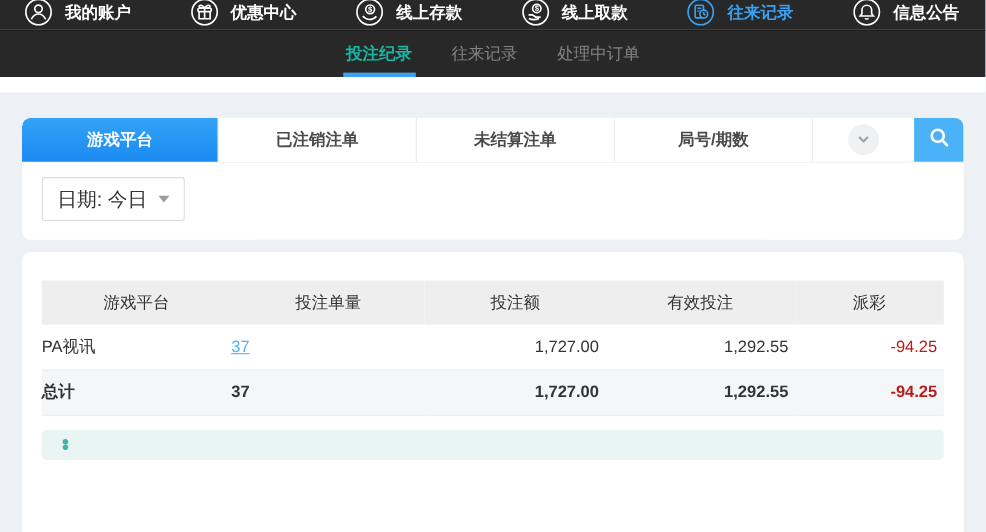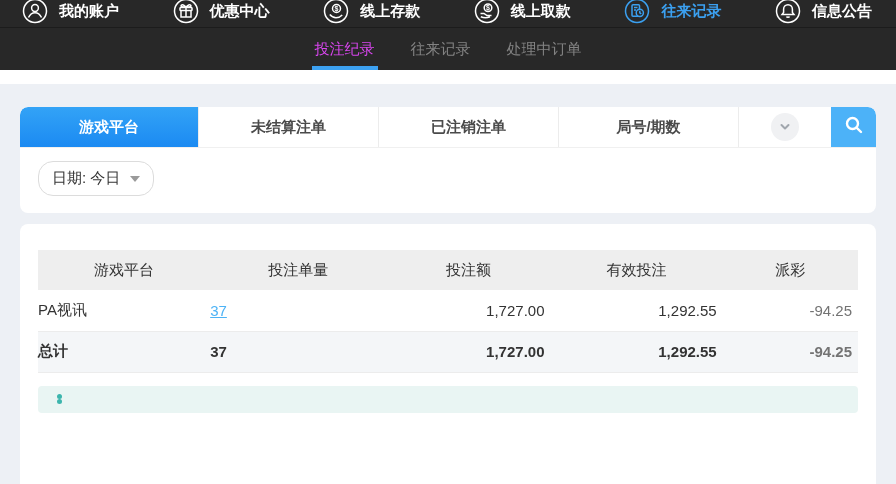--- a/index.html
+++ b/index.html
@@ -13,21 +13,21 @@
   .nav-item { display:flex; align-items:center; gap:11px; color:#ffffff;
     font-size:15px; font-weight:700; cursor:pointer; white-space:nowrap; }
   .nav-item svg { display:block; }
   .nav-item.active { color:#3ba0f0; }
 
   
   .bar2 { height:43px; background:#282828; border-top:1px solid #1c1c1c;
     display:flex; justify-content:center; gap:30px; }
   .subnav-tab { position:relative; display:flex; align-items:center; height:100%;
     padding:0 3px; font-size:15px; color:#838383; cursor:pointer; }
-  .subnav-tab.active { color:#d946ef; font-weight:400; }
+  .subnav-tab.active { color:#14b8a6; font-weight:700; }
   .subnav-tab.active::after { content:""; position:absolute; left:0; right:0;
     bottom:0; height:4px; background:#3ca1f1; }
 
   .white-strip { height:14px; background:#ffffff; }
 
   .content { padding:23px 20px 0; }
 
   
   .filter-panel { background:#ffffff; border-radius:8px; overflow:hidden; }
   .filter-tabs { display:flex; height:41px; border-bottom:1px solid #f0f0f0; }
@@ -38,40 +38,40 @@
   .ftab.active { background:linear-gradient(180deg,#33a3f6,#1b8af2); color:#ffffff;
     border-left:none; border-top-left-radius:8px; }
   .ftab-chevron { flex:1 1 auto; display:flex; align-items:center; justify-content:center;
     border-left:1px solid #ececec; cursor:pointer; }
   .chev-circle { width:28px; height:28px; border-radius:50%; background:#f0f1f3;
     display:flex; align-items:center; justify-content:center; }
   .ftab-search { flex:0 0 45px; background:#4cb2f8; display:flex; align-items:center;
     justify-content:center; border-top-right-radius:8px; cursor:pointer; }
   .filter-row { padding:13px 18px 17px; }
   .date-btn { display:inline-flex; align-items:center; gap:10px; padding:7px 13px;
-    border:1px solid #dcdcdc; border-radius:15px; font-size:15px; color:#333;
+    border:1px solid #dcdcdc; border-radius:3px; font-size:18px; color:#333;
     background:#fff; cursor:pointer; }
   .caret-down { width:0; height:0; border-left:5px solid transparent;
     border-right:5px solid transparent; border-top:6px solid #9a9a9a; }
 
   
   .card { margin-top:11px; background:#ffffff; border-radius:8px;
     padding:26px 18px 20px; min-height:273px; }
   table { width:100%; border-collapse:collapse; font-size:15px; color:#333; }
   thead tr { background:#eeeeee; }
   th { font-weight:500; height:40px; text-align:center; }
   td { height:41px; }
   tbody tr.data-row { border-bottom:1px solid #ececec; }
   tbody tr.total-row { background:#f4f6f8; font-weight:700;
     border-bottom:1px solid #ececec; }
   .col-num { width:21.5%; }
   .col-plat { width:21%; }
   .num-cell { text-align:right; padding-right:6px; }
   th.num-cell { text-align:center; padding-right:0; }
-  .neg { color:#737373; }
+  .neg { color:#b91c1c; }
   a.count-link { color:#4db3f6; text-decoration:underline; cursor:pointer; }
 
   
   .notices { margin-top:13px; background:#e9f5f3; border-radius:4px;
     padding:8px 14px 9px 19px; }
   .notice-line { display:flex; align-items:center; gap:14px; color:#3cb5ad;
     font-size:13px; line-height:21px; }
   .dot { width:5px; height:5px; border-radius:50%; background:#3cb5ad; flex:0 0 auto; }
 </style>
 </head>
@@ -162,24 +162,24 @@
 <div class="white-strip"></div>
 
 <div class="content">
 
   <div class="filter-panel">
     <div class="filter-tabs">
       <div class="ftab active">
         <span>游戏平台</span>
       </div>
       <div class="ftab">
+        <span>已注销注单</span>
+      </div>
+      <div class="ftab">
         <span>未结算注单</span>
-      </div>
-      <div class="ftab">
-        <span>已注销注单</span>
       </div>
       <div class="ftab">
         <span>局号/期数</span>
       </div>
       <div class="ftab-chevron">
         <span class="chev-circle">
           <svg width="16" height="16" viewBox="0 0 16 16" fill="none" stroke="#a0a6ad" stroke-width="2" stroke-linecap="round" stroke-linejoin="round">
             <polyline points="4.5,6 8,9.5 11.5,6"></polyline>
           </svg>
         </span>

